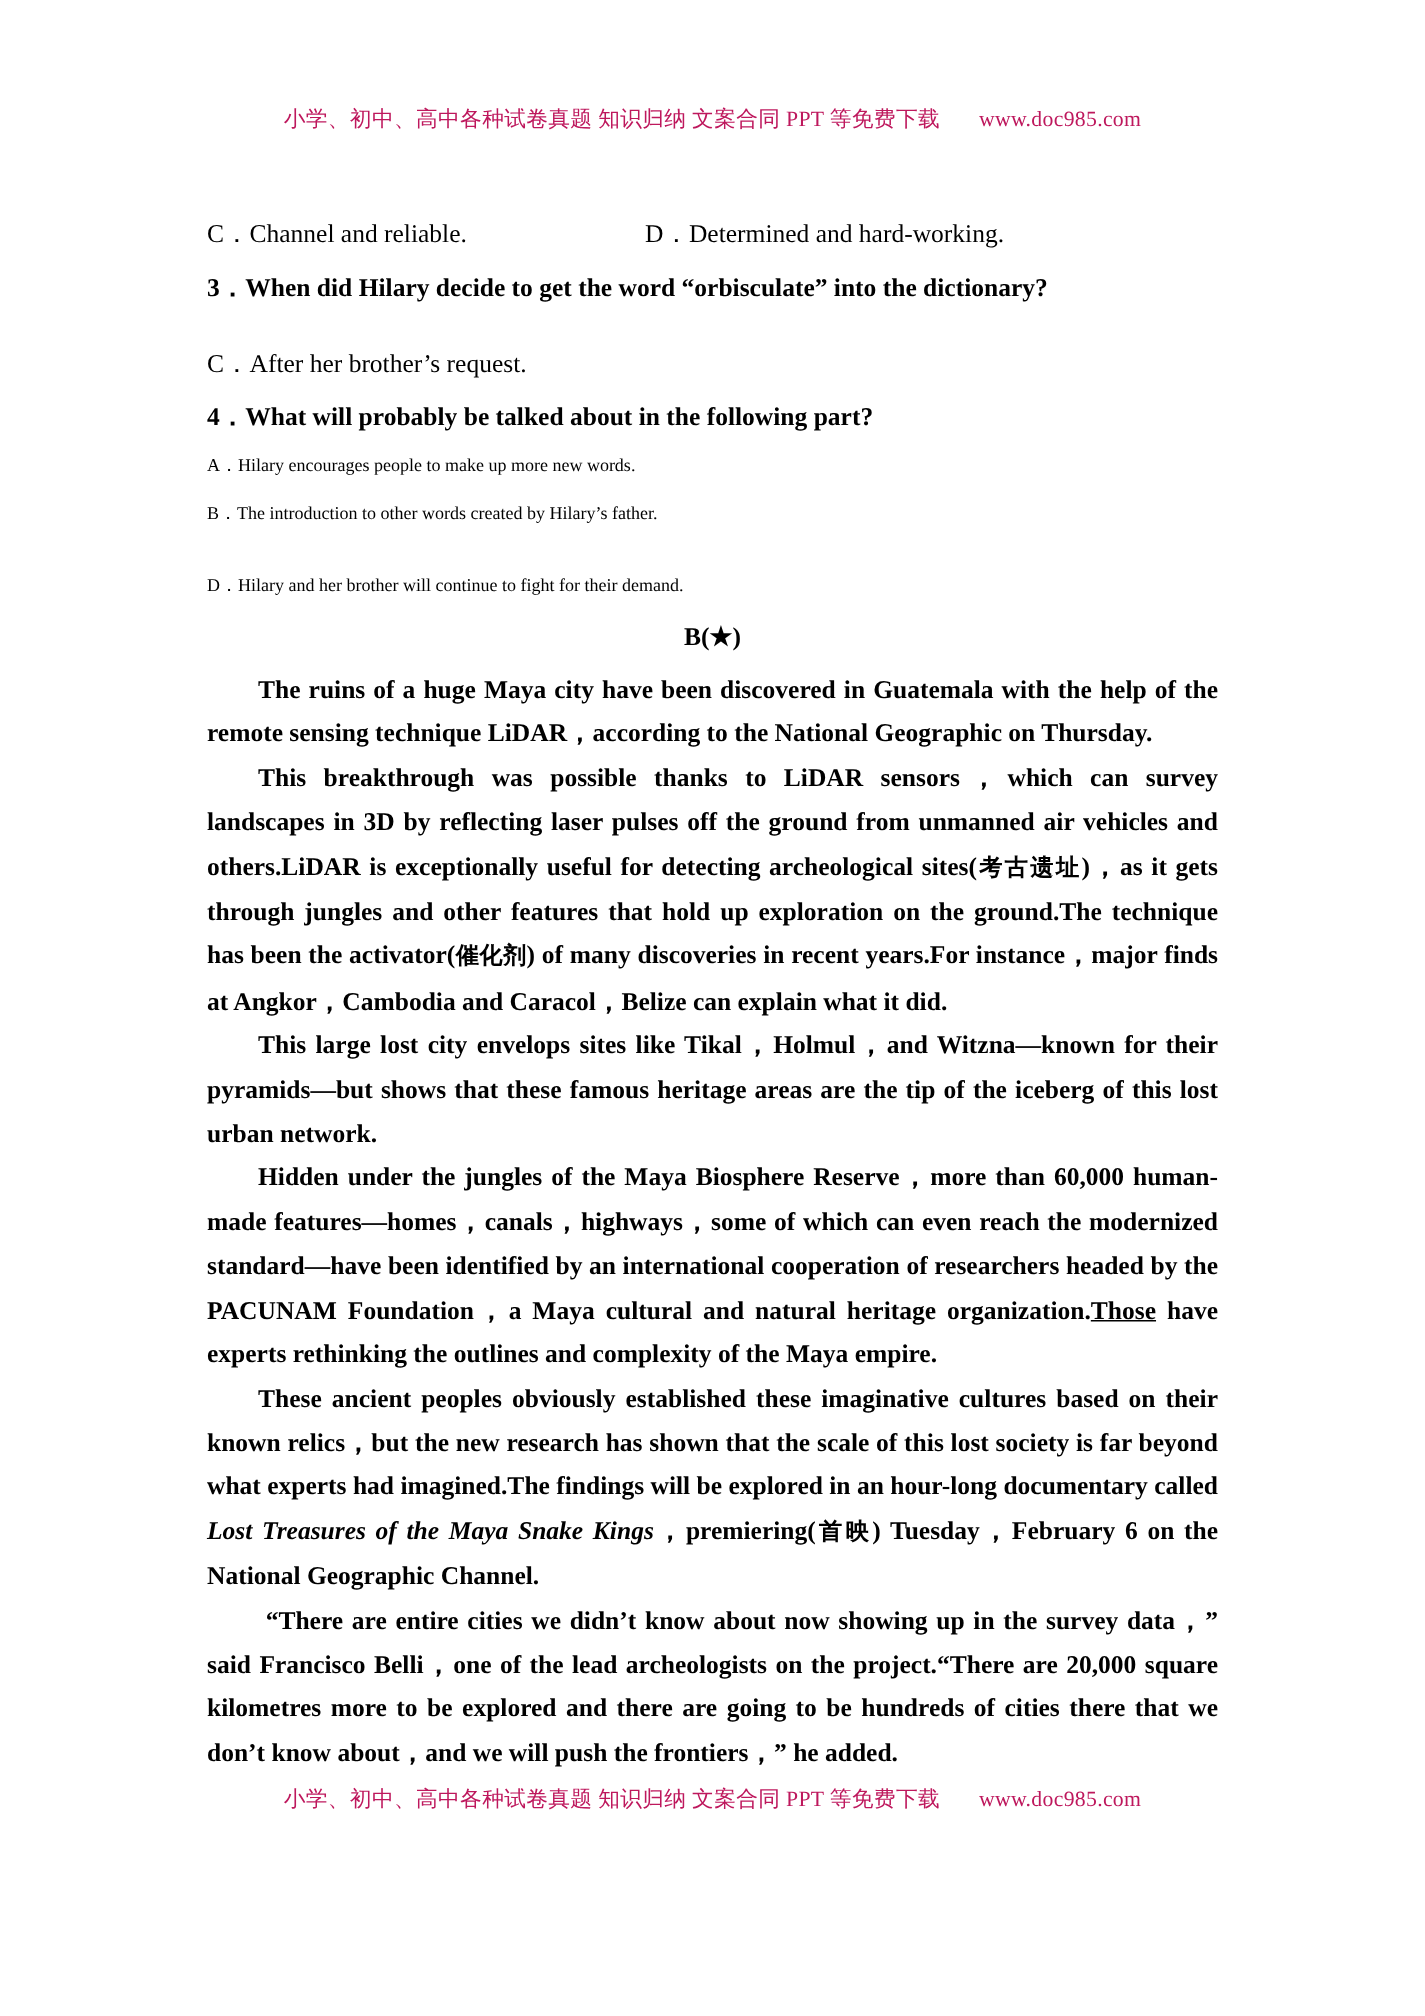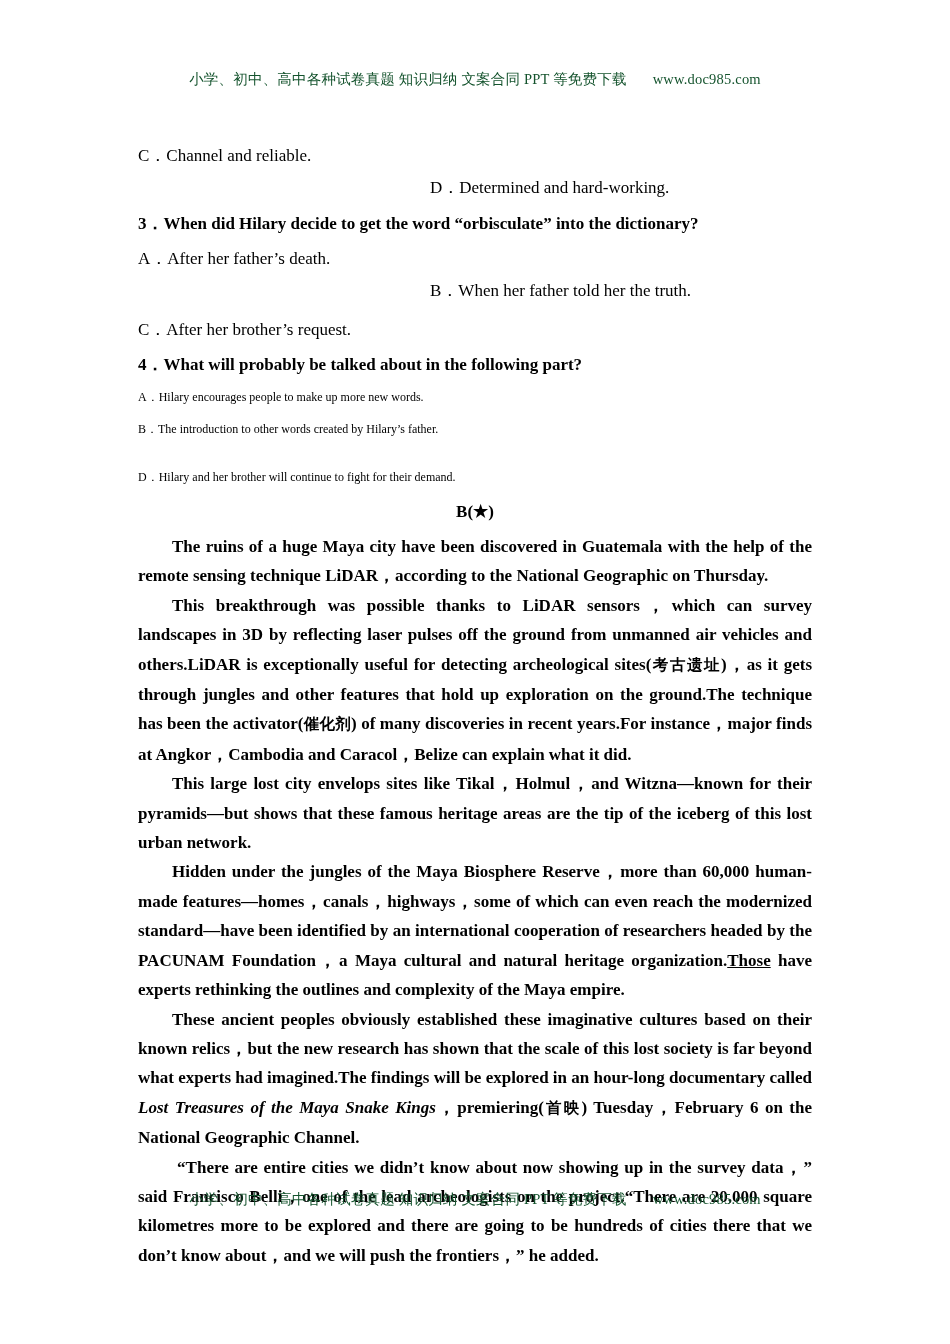--- a/index.html
+++ b/index.html
@@ -20,21 +20,21 @@
     position: absolute;
     left: 138px;
     top: 0;
     width: 674px;
   }
 
   
   .watermark {
     font-family: "Liberation Serif", "DejaVu Serif", serif;
     font-size: 14.5px;
-    color: #14532d;
+    color: #be185d;
     text-align: center;
     letter-spacing: 0.2px;
     white-space: nowrap;
   }
   .watermark .url {
     margin-left: 26px;
     font-family: "Liberation Serif", "DejaVu Serif", serif;
   }
   .header-wm {
     position: absolute;
@@ -57,21 +57,21 @@
   }
   .opt-row {
     display: flex;
     margin-top: 0;
     margin-bottom: 0;
   }
   .opt {
     font-size: 17px;
   }
   .opt-a { width: 292px; flex: 0 0 292px; }
-  .opt-b { flex: 1 1 auto; margin-top: 32px; }
+  .opt-b { flex: 1 1 auto; }
   .opt-full { font-size: 12px; }
 
   .q-stem {
     font-weight: bold;
     font-size: 17px;
   }
   .q-num {
     font-weight: bold;
   }
   .letter {
@@ -128,28 +128,20 @@
     </div>
 
     <div class="row-gap"></div>
 
     <div class="qline q-stem">
       <span class="q-num">3．</span><span>When did Hilary decide to get the word “orbisculate” into the dictionary?</span>
     </div>
 
     <div class="row-gap"></div>
 
-    <div class="opt-row">
-      <div class="opt opt-a">
-        <span class="letter">A．</span><span>After her father’s death.</span>
-      </div>
-      <div class="opt opt-b">
-        <span class="letter">B．</span><span>When her father told her the truth.</span>
-      </div>
-    </div>
 
     <div class="row-gap"></div>
 
     <div class="opt-row">
       <div class="opt opt-a">
         <span class="letter">C．</span><span>After her brother’s request.</span>
       </div>
     </div>
 
     <div class="row-gap"></div>

